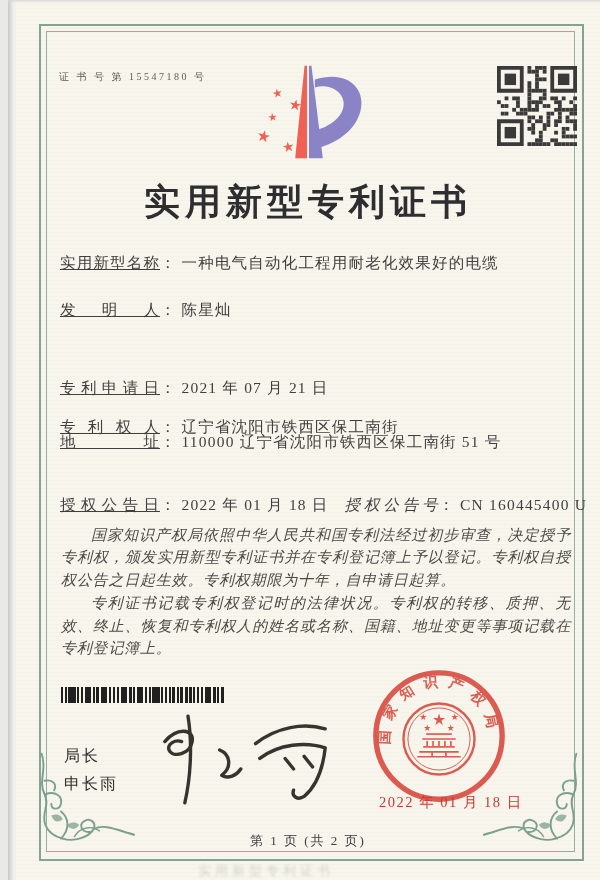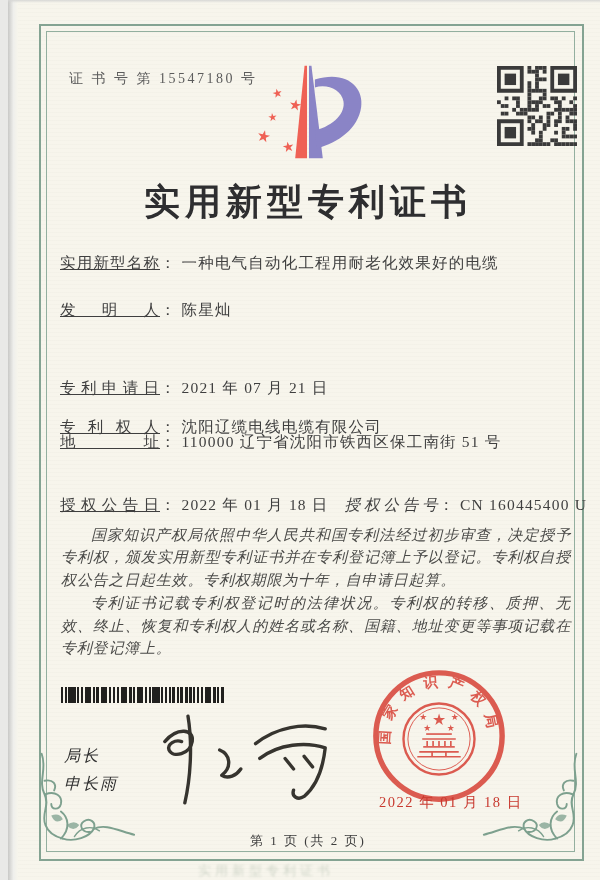--- a/index.html
+++ b/index.html
@@ -8,39 +8,39 @@
   .paper{position:absolute;left:8px;top:0;width:592px;height:880px;background:#f7f5ec;
          background-image:repeating-linear-gradient(180deg,rgba(90,110,95,.025) 0 1px,transparent 1px 4px);}
   .scan-edge{position:absolute;left:0;top:0;width:10px;height:880px;
              background:linear-gradient(90deg,#c9c9c7,#efefec 55%,#f7f5ec);}
   .scan-edge-top{position:absolute;left:0;top:0;width:600px;height:3px;background:linear-gradient(180deg,#d8d8d6,rgba(0,0,0,0));}
   .frame-outer{position:absolute;left:31px;top:24px;width:541px;height:833px;border:2.5px solid #84a392;}
   .frame-inner{position:absolute;left:38px;top:31px;width:527px;height:819px;border:1px solid #93af9f;}
   .orn{position:absolute;width:106px;height:106px;}
   .orn.bl{left:24px;top:748px;}
   .orn.br{left:472px;top:748px;transform:scaleX(-1);}
-  .cert-no{position:absolute;left:61px;top:70px;font-size:14px;letter-spacing:2.5px;color:#5c5c5c;}
+  .cert-no{position:absolute;left:51px;top:70px;font-size:10px;letter-spacing:2.5px;color:#5c5c5c;}
   .logo{position:absolute;left:236px;top:58px;width:128px;height:110px;}
   .qr{position:absolute;left:489px;top:66px;width:80px;height:80px;}
   .title{position:absolute;left:0;top:178px;width:600px;text-align:center;
          font-size:36px;font-weight:600;letter-spacing:5px;color:#2e2e30;}
   .row{position:absolute;left:52px;font-size:15.5px;color:#3f3f3f;letter-spacing:1px;white-space:nowrap;}
   .lbl{display:inline-block;width:100px;text-align:justify;text-align-last:justify;text-decoration:underline;}
   .lbl2{display:inline-block;width:94px;text-align:justify;text-align-last:justify;margin-left:16px;font-style:italic;}
   .sep{margin-right:5px;}
   .val{letter-spacing:1.2px;margin-top:20px;}
   .paras{position:absolute;left:52px;top:523px;width:512px;color:#4a4a48;}
   .paras p{margin:1px;font-size:15px;font-style:italic;line-height:22.4px;letter-spacing:.8px;
            text-indent:2em;text-align:justify;}
   .barcode{position:absolute;left:53px;top:687px;width:163px;height:16px;
     background:
       repeating-linear-gradient(90deg,#20201e 0 2px,transparent 2px 4px),
       repeating-linear-gradient(90deg,#20201e 0 1px,transparent 1px 7px),
       repeating-linear-gradient(90deg,transparent 0 9px,#20201e 9px 12px,transparent 12px 17px);}
-  .officer{position:absolute;left:56px;top:742px;font-size:16px;color:#2f2f2f;line-height:28px;letter-spacing:2px;font-style:italic;}
+  .officer{position:absolute;left:56px;top:742px;font-size:16px;color:#2f2f2f;line-height:28px;letter-spacing:2px;}
   .signature{position:absolute;left:142px;top:712px;width:190px;height:95px;}
   .seal{position:absolute;left:357px;top:664px;width:148px;height:148px;opacity:.9;}
   .seal-date{position:absolute;left:371px;top:793px;font-size:14.5px;color:#c8392f;letter-spacing:1.5px;}
   .footer{position:absolute;left:0;top:832px;width:600px;text-align:center;
           font-size:13px;color:#3d3d3d;letter-spacing:2px;}
   .bleed{position:absolute;left:190px;top:862px;font-size:13px;letter-spacing:4px;color:#7d947f;
          opacity:.3;filter:blur(1.1px);}
 </style>
 </head>
 <body>
@@ -242,21 +242,21 @@
   <div class="row" style="top:253px">
     <span class="lbl">实用新型名称</span><span class="sep">：</span><span class="val">一种电气自动化工程用耐老化效果好的电缆</span>
   </div>
   <div class="row" style="top:300px">
     <span class="lbl">发明人</span><span class="sep">：</span><span class="val">陈星灿</span>
   </div>
   <div class="row" style="top:378px">
     <span class="lbl">专利申请日</span><span class="sep">：</span><span class="val">2021 年 07 月 21 日</span>
   </div>
   <div class="row" style="top:417px">
-    <span class="lbl">专利权人</span><span class="sep">：</span><span class="val">沈阳辽缆电线电缆有限公司</span>
+    <span class="lbl">专利权人</span><span class="sep">：</span><span class="val">辽宁省沈阳市铁西区保工南街</span>
   </div>
   <div class="row" style="top:432px">
     <span class="lbl">地址</span><span class="sep">：</span><span class="val">110000 辽宁省沈阳市铁西区保工南街 51 号</span>
   </div>
   <div class="row" style="top:495px">
     <span class="lbl">授权公告日</span><span class="sep">：</span><span class="val">2022 年 01 月 18 日</span><span class="lbl2">授权公告号</span><span class="sep">：</span><span class="val">CN 160445400 U</span>
   </div>
 
   <div class="paras">
     <p>国家知识产权局依照中华人民共和国专利法经过初步审查，决定授予专利权，颁发实用新型专利证书并在专利登记簿上予以登记。专利权自授权公告之日起生效。专利权期限为十年，自申请日起算。</p>

